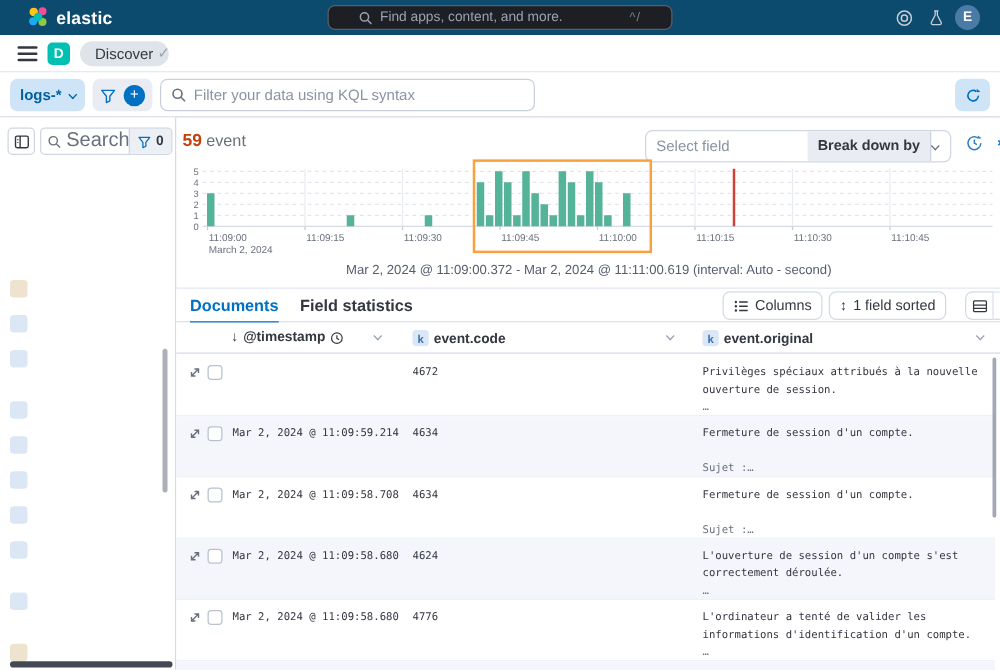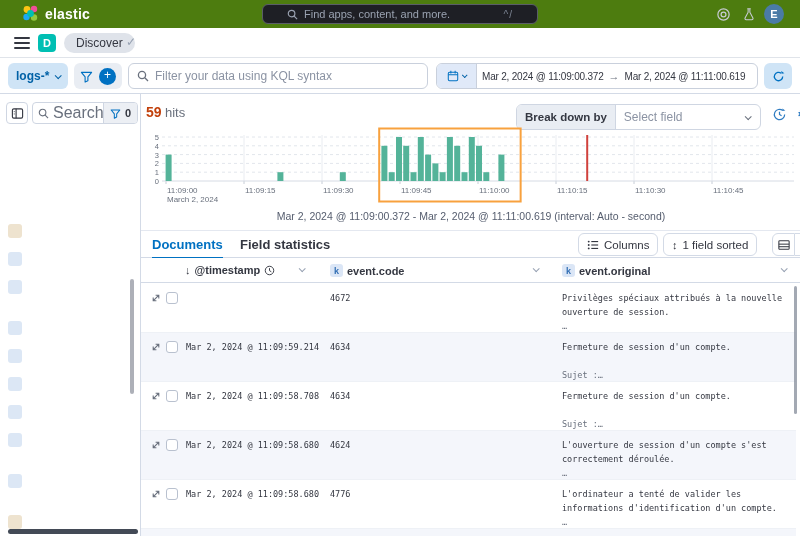--- a/index.html
+++ b/index.html
@@ -1,20 +1,20 @@
 <!DOCTYPE html>
 <html><head>
 <meta charset="utf-8">
 <style>
   * { margin:0; padding:0; box-sizing:border-box; }
   body { font-family:"Liberation Sans", sans-serif; background:#fff; }
   #app { position:relative; width:800px; height:536px; overflow:hidden; background:#fff; color:#343741; font-size:12px; }
 
   
-  #top-header { position:absolute; left:0; top:0; width:800px; height:28px; background:#4d7c0f; }
+  #top-header { position:absolute; left:0; top:0; width:800px; height:28px; background:#0c4a6e; }
   #brand { position:absolute; left:22px; top:5px; display:flex; align-items:center; gap:6px; }
   #brand-text { color:#fff; font-size:14px; font-weight:600; letter-spacing:.2px; }
   #global-search { position:absolute; left:262px; top:4px; width:276px; height:20px; background:#1e1f25; border:1px solid #5a5e68; border-radius:6px; display:flex; align-items:center; padding:0 24px; gap:6px; }
   #global-search .ph { color:#9aa2b1; font-size:11px; flex:1; white-space:nowrap; overflow:hidden; }
   #global-search .kbd { color:#7a8291; font-size:10px; letter-spacing:1px; }
   .hicon { position:absolute; top:5px; width:18px; height:18px; display:flex; align-items:center; justify-content:center; }
   #avatar { position:absolute; left:764px; top:4px; width:20px; height:20px; border-radius:50%; background:#4a7ba6; color:#fff; font-size:11px; font-weight:bold; display:flex; align-items:center; justify-content:center; }
 
   
   #nav-bar { position:absolute; left:0; top:28px; width:800px; height:30px; background:#fff; border-bottom:1px solid #e0e4ea; }
@@ -164,34 +164,20 @@
         </svg>
       <div id="add-filter-btn">+</div>
     </div>
     <div id="kql-input">
       <svg width="12" height="12" viewBox="0 0 12 12">
         <circle cx="5" cy="5" r="3.6" fill="none" stroke="#69707d" stroke-width="1.3"></circle>
           <line x1="7.8" y1="7.8" x2="11" y2="11" stroke="#69707d" stroke-width="1.3"></line>
       </svg>
       <span class="ph">Filter your data using KQL syntax</span>
     </div>
-    <div id="datepicker">
-      <div id="date-quick">
-        <svg width="12" height="12" viewBox="0 0 14 14">
-          <rect x="1.5" y="2.5" width="11" height="10" rx="1.5" fill="none" stroke="#0071c2" stroke-width="1.2"></rect>
-            <line x1="4.5" y1="1" x2="4.5" y2="4" stroke="#0071c2" stroke-width="1.2"></line>
-            <line x1="9.5" y1="1" x2="9.5" y2="4" stroke="#0071c2" stroke-width="1.2"></line>
-            <line x1="1.5" y1="5.5" x2="12.5" y2="5.5" stroke="#0071c2" stroke-width="1.2"></line>
-        </svg>
-        <span class="chev blue" style="width:4px;height:4px;"></span>
-      </div>
-      <span class="date-text">Mar 2, 2024 @ 11:09:00.372</span>
-      <span id="date-arrow">→</span>
-      <span class="date-text">Mar 2, 2024 @ 11:11:00.619</span>
-    </div>
     <div id="refresh-btn">
       <svg width="13" height="13" viewBox="0 0 14 14">
         <path d="M11.5 7 a4.5 4.5 0 1 1 -1.6-3.4" fill="none" stroke="#0071c2" stroke-width="1.4"></path>
           <path d="M10 1 l0.3 3 3-0.4z" fill="#0071c2"></path>
       </svg>
     </div>
   </div>
 
   <div id="sidebar">
     <div id="collapse-btn">
@@ -257,24 +243,24 @@
           <span><span class="fbar" style="width:66px"></span></span>
         </div>
       </div>
     <div id="sidebar-vscroll"></div>
   </div>
   <div id="sidebar-divider"></div>
   <div id="sidebar-hscroll"></div>
 
   <div id="hits-row">
     <span id="hits-count">59</span>
-    <span id="hits-label">hits</span>
+    <span id="hits-label">event</span>
     <div id="breakdown">
+      <span id="breakdown-value">Select field</span>
       <span id="breakdown-label">Break down by</span>
-      <span id="breakdown-value">Select field</span>
       <span class="chev" style="margin-right:10px;"></span>
     </div>
     <div id="chart-icons">
       <svg width="15" height="15" viewBox="0 0 16 16">
         <path d="M13.5 8 a5.5 5.5 0 1 1 -2-4.2" fill="none" stroke="#2f7cc2" stroke-width="1.3"></path>
           <path d="M11 1.5 l.4 2.8 2.8-.5z" fill="#2f7cc2"></path>
           <path d="M8 5 v3 l2.2 1.3" fill="none" stroke="#2f7cc2" stroke-width="1.3"></path>
       </svg>
       <span style="color:#2f7cc2;font-size:14px;line-height:15px;">⚙</span>
     </div>

